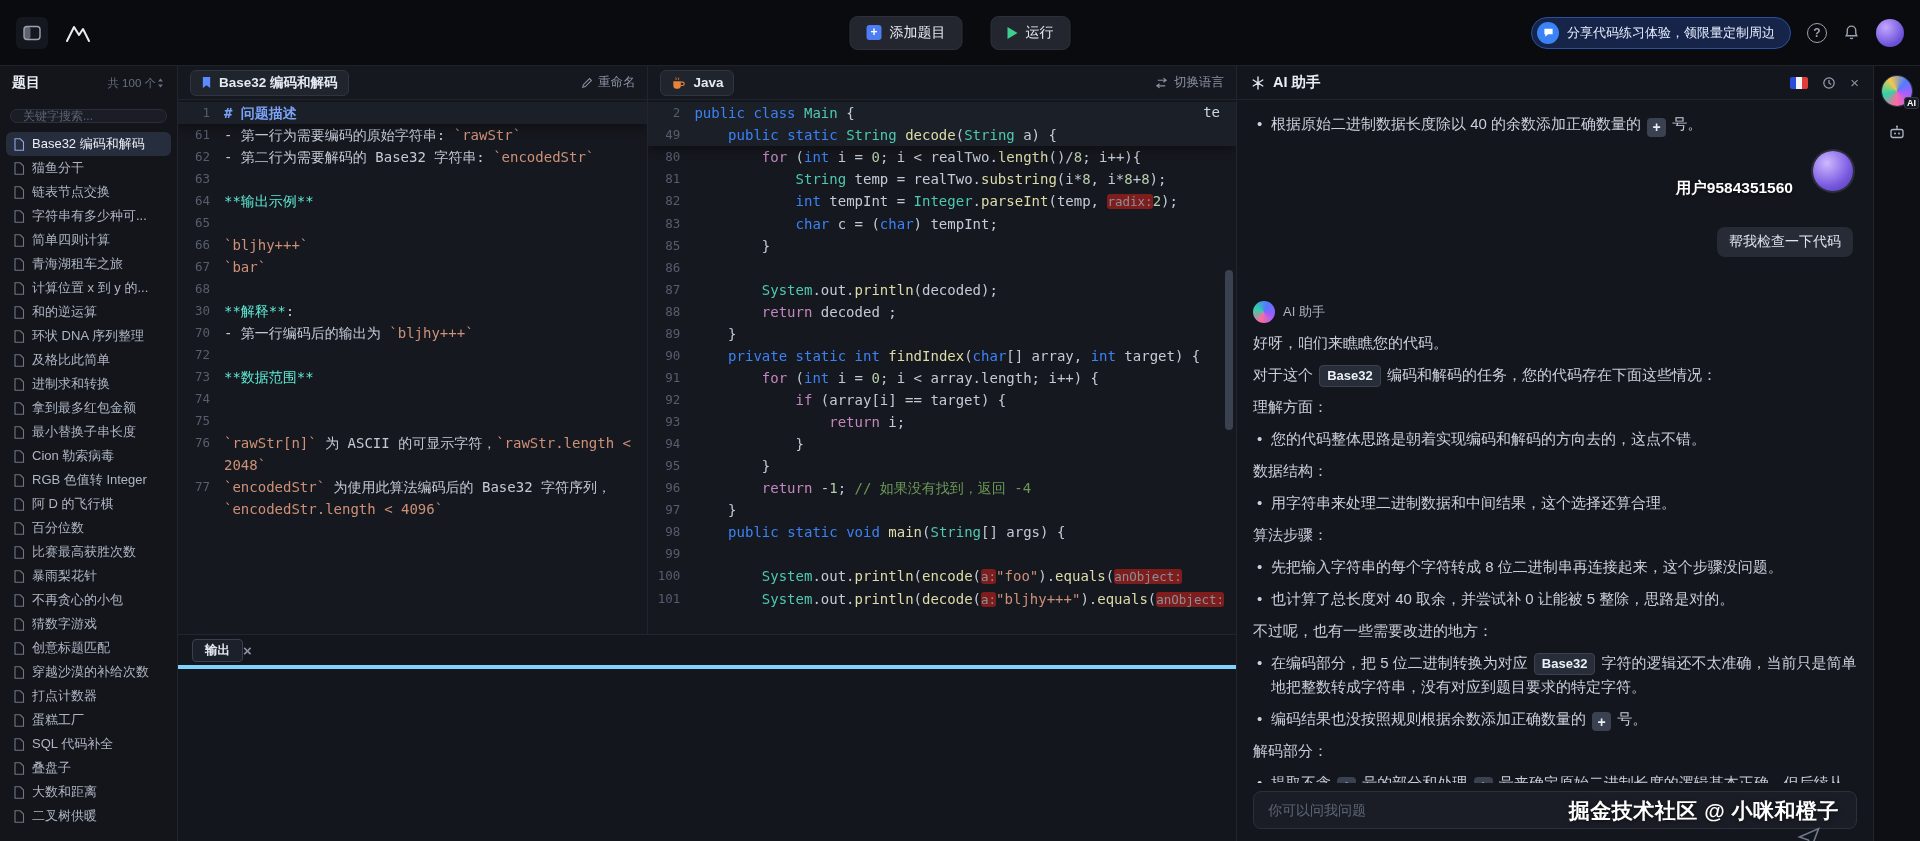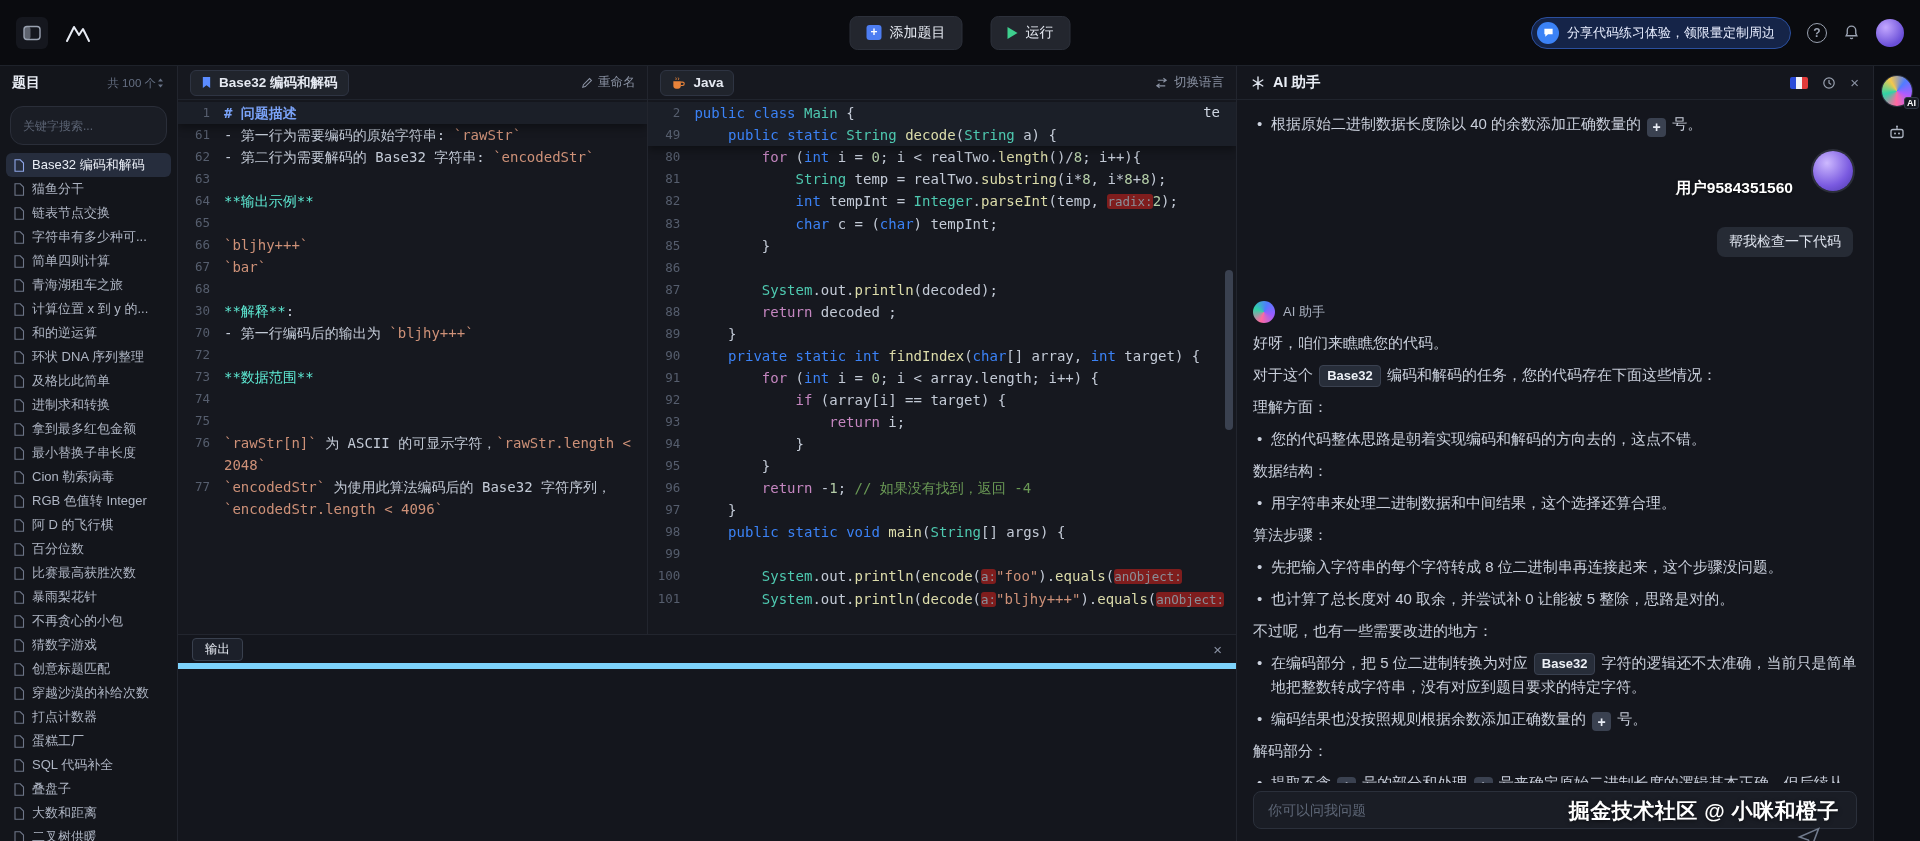--- a/index.html
+++ b/index.html
@@ -27,21 +27,21 @@
   .center { width:1059px; display:flex; flex-direction:column; border-right:1px solid #22252e; }
   .editors { height:568px; display:flex; }
   .ai { width:636px; background:#14161d; display:flex; flex-direction:column; position:relative; overflow:hidden; }
   .strip { width:47px; background:#0d0f15; border-left:1px solid #22252e; display:flex; flex-direction:column; align-items:center; padding-top:10px; gap:18px; }
 
   
   .s-head { height:34px; padding:0 12px; display:flex; align-items:center; justify-content:space-between; flex:none; }
   .s-title { font-size:14px; font-weight:700; color:#e9edf5; }
   .s-count { display:flex; align-items:center; font-size:11.5px; color:#667084; }
   .search-wrap { padding:6px 10px 6px; flex:none; }
-  .search-wrap input { width:100%; height:39px; border-radius:13px; background:#1a1d25; border:1px solid #2a2e39; color:#cfd5e1; font-size:12px; padding:0 12px; outline:none; }
+  .search-wrap input { width:100%; height:14px; border-radius:13px; background:#1a1d25; border:1px solid #2a2e39; color:#cfd5e1; font-size:12px; padding:0 12px; outline:none; }
   .search-wrap input::placeholder { color:#5a6272; }
   .side-list { flex:1; overflow:hidden; padding:2px 6px 0; }
   .side-item { height:24px; border-radius:6px; display:flex; align-items:center; gap:7px; padding:0 7px; color:#aeb5c3; font-size:13px; cursor:pointer; white-space:nowrap; }
   .side-item .side-label { overflow:hidden; text-overflow:ellipsis; }
   .side-item.active { background:#262d3d; color:#eaeef6; }
   .doc-ic { flex:none; color:#6e7688; display:inline-flex; }
   .side-item.active .doc-ic { color:#8fa6e8; }
 
   
   .panel { display:flex; flex-direction:column; background:#16181f; }
@@ -62,21 +62,21 @@
   .md-b { color:#5eead4; font-weight:400; }
   .kw { color:#3b82f6; } .ctl { color:#c586c0; } .typ { color:#4ec9b0; }
   .fn { color:#dcdcaa; } .str { color:#ce9178; } .num { color:#b5cea8; }
   .cmt { color:#6a9955; }
   .inl { color:#8a8f98; background:#7f1d1d; border-radius:3px; font-size:12.5px; }
   .overflow-frag { position:absolute; top:4px; right:16px; z-index:3; font-family:"DejaVu Sans Mono",monospace; font-size:14px; color:#cfd6e2;margin-left:27px; }
   .vthumb { position:absolute; right:3px; top:170px; width:8px; height:160px; background:#3a4150; border-radius:4px; z-index:4; cursor:pointer; }
 
   
   .output { flex:1; display:flex; flex-direction:column; background:#14161d; border-top:1px solid #22252e; }
-  .out-head { height:34px; padding:0 14px; display:flex; align-items:center; justify-content:space-between; border-bottom:6px solid #7dd3fc; flex:none; }
+  .out-head { height:34px; padding:0 14px; display:flex; align-items:center; justify-content:flex-start; border-bottom:4px solid #7dd3fc; flex:none;font-weight:bold; }
   .out-chip { padding:2px 12px; border:1px solid #39404e; border-radius:4px; background:#1c202a; font-size:12.5px; color:#e6eaf2; cursor:pointer; }
   .close { color:#8a92a3; font-size:15px; cursor:pointer; line-height:1; }
   .out-body { flex:1; }
 
   
   .ai-head { height:34px; padding:0 14px; display:flex; align-items:center; justify-content:space-between; border-bottom:1px solid #20242d; flex:none; }
   .ai-title { display:flex; align-items:center; gap:8px; font-size:14.5px; font-weight:700; color:#e9edf5; }
   .ai-tools { display:flex; align-items:center; gap:14px; color:#9aa2b1; }
   .flag { width:18px; height:12px; border-radius:2px; background:linear-gradient(90deg,#2b4bd7 33%,#f2f3f7 33% 66%,#e23b3b 66%); display:inline-block; cursor:pointer; }
   .hist { display:flex; cursor:pointer; }

